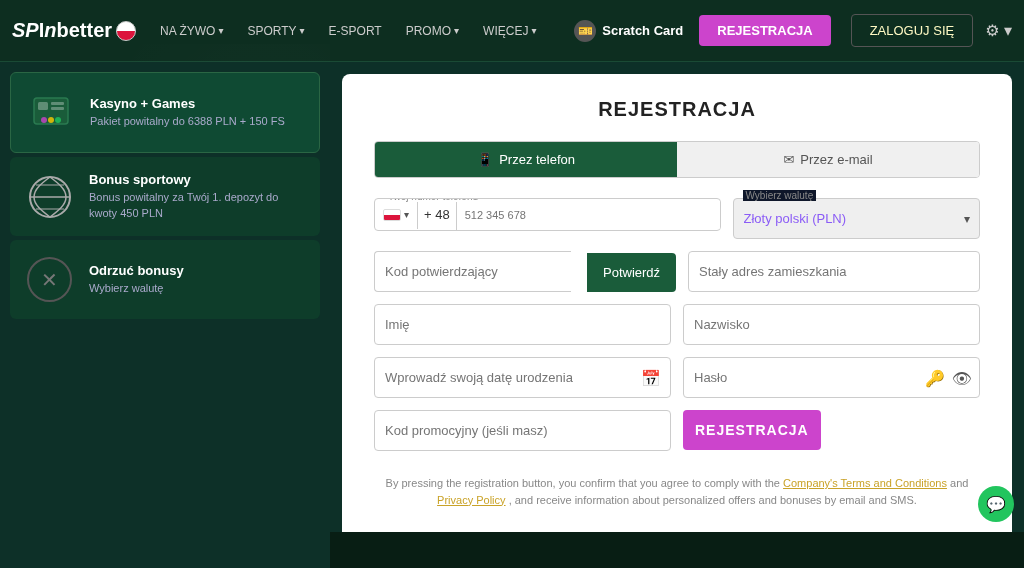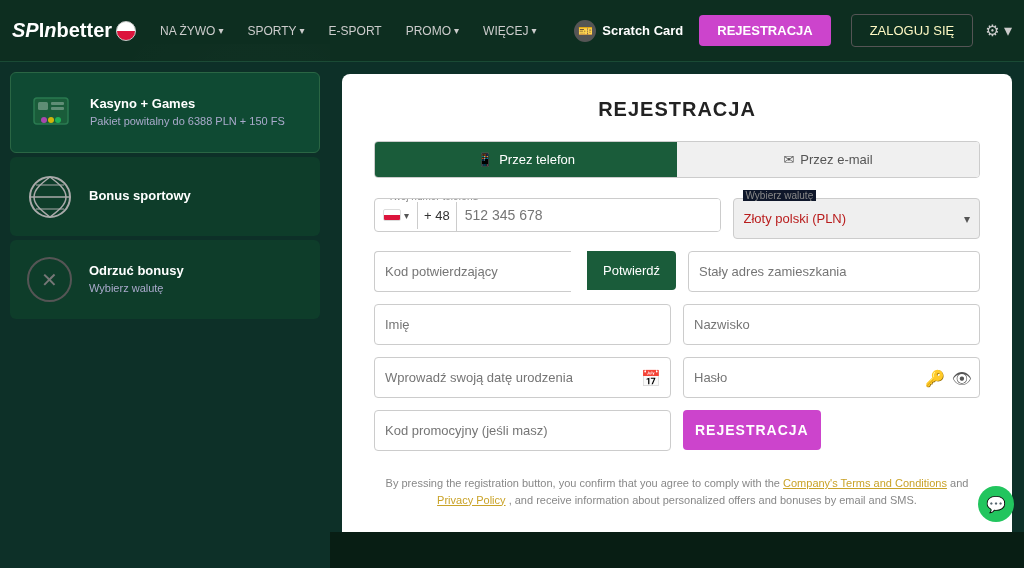--- a/index.html
+++ b/index.html
@@ -294,21 +294,21 @@
     .phone-code {
       padding: 8px 6px;
       font-size: 13px;
       color: #333;
       border-right: 1px solid #ccc;
     }
     .phone-input {
       flex: 1;
       border: none;
       padding: 8px 8px;
-      font-size: 14px;
+      font-size: 11px;
       color: #999;
       outline: none;
     }
     .btn-sms {
       background: #1a5c3a;
       color: #fff;
       border: none;
       padding: 10px 14px;
       font-size: 12px;
       cursor: pointer;
@@ -328,38 +328,38 @@
       color: #888;
       padding: 0 3px;
       z-index: 1;
     }
     .currency-select {
       width: 100%;
       border: 1px solid #ccc;
       border-radius: 4px;
       padding: 12px 10px;
       font-size: 13px;
-      color: #b91c1c;
+      color: #8b5cf6;
       appearance: none;
       outline: none;
       cursor: pointer;
     }
     .currency-arrow {
       position: absolute;
       right: 10px;
       top: 50%;
       transform: translateY(-50%);
       color: #555;
       pointer-events: none;
       font-size: 12px;
     }
 
     .verify-group {
       display: flex;
-      align-items: flex-start;
+      align-items: flex-end;
       gap: 16px;
       flex: 1;
     }
     .verify-input {
       flex: 1;
       border: 1px solid #ccc;
       border-right: none;
       border-radius: 4px 0 0 4px;
       padding: 12px 10px;
       font-size: 13px;
@@ -528,20 +528,21 @@
         <svg width="48" height="48" viewBox="0 0 48 48" xmlns="http://www.w3.org/2000/svg">
           <circle cx="24" cy="24" r="20" fill="none" stroke="#aaa" stroke-width="2"></circle>
           <path d="M24 4 C16 10, 8 16, 8 24 C8 32, 16 38, 24 44 C32 38, 40 32, 40 24 C40 16, 32 10, 24 4Z" fill="none" stroke="#aaa" stroke-width="1.5"></path>
           <path d="M4 24 L44 24" stroke="#aaa" stroke-width="1.5"></path>
           <path d="M10 12 L38 12" stroke="#aaa" stroke-width="1"></path>
           <path d="M10 36 L38 36" stroke="#aaa" stroke-width="1"></path>
         </svg>
       </div>
       <div class="bonus-info">
         <div class="bonus-title">Bonus sportowy</div>
+        <div class="bonus-desc">Bonus powitalny za Twój 1. depozyt do kwoty 450 PLN</div>
       </div>
     </div>
 
     <div class="bonus-card reject">
       <div class="bonus-icon">
         <div class="reject-icon">✕</div>
       </div>
       <div class="bonus-info">
         <div class="bonus-title">Odrzuć bonusy</div>
         <div class="bonus-desc">Wybierz walutę</div>

